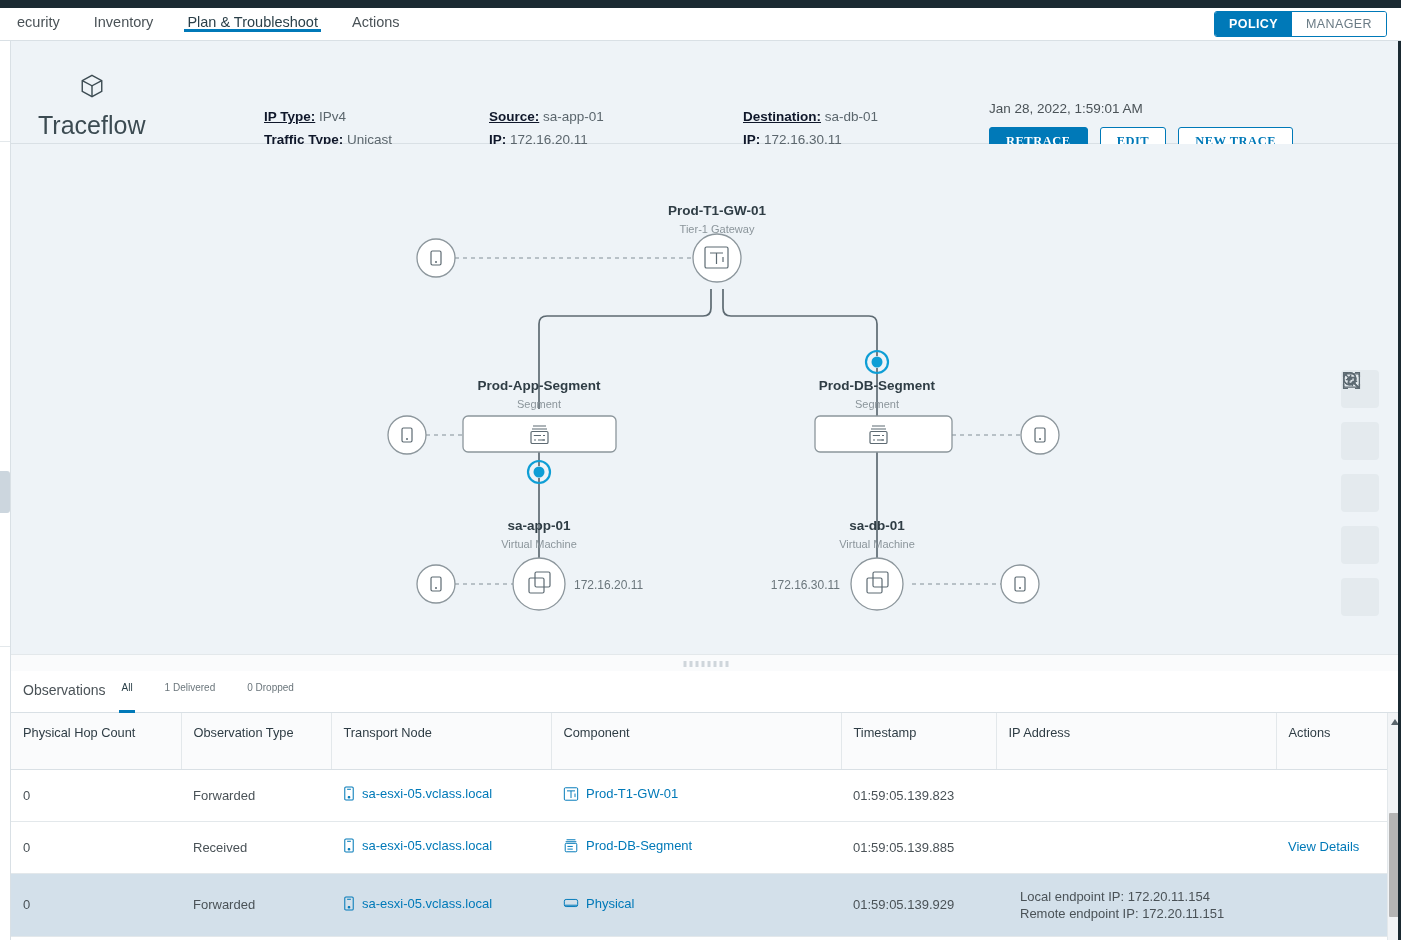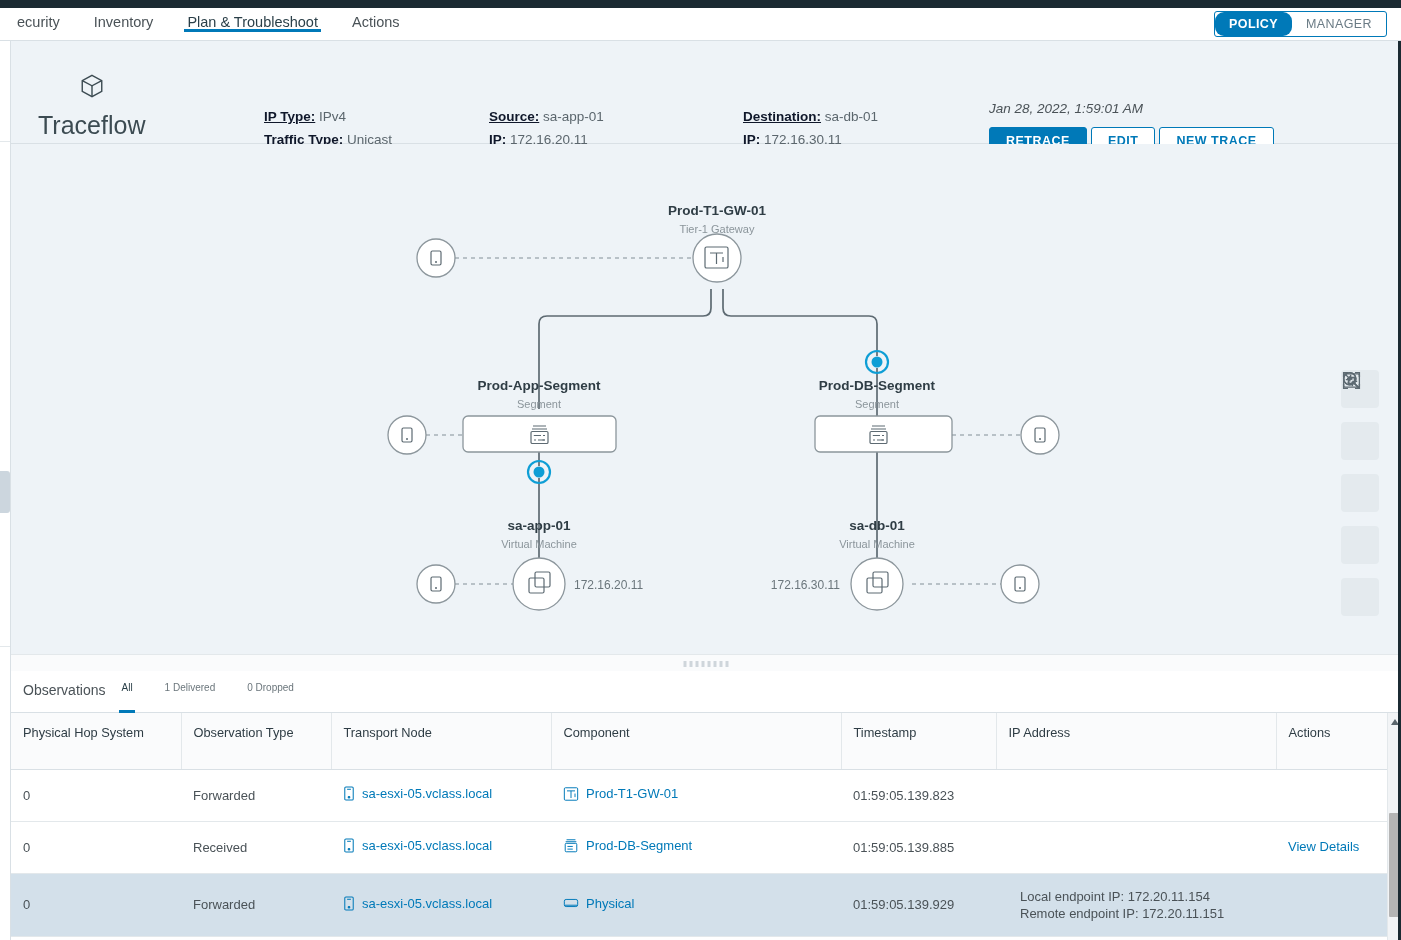--- a/index.html
+++ b/index.html
@@ -35,21 +35,21 @@
     height: 3px; background: #0079b8;
   }
   .modeswitch {
     position: absolute; right: 14px; top: 3px;
     display: flex; border: 1px solid #0079b8; border-radius: 3px; overflow: hidden;
     height: 26px;
   }
   .modebtn {
     font-size: 12.5px; letter-spacing: .4px;
     padding: 0 14px; height: 24px; line-height: 24px;
-    background: #fff; color: #6a7b85; cursor: pointer; border-radius: 9px;
+    background: #fff; color: #6a7b85; cursor: pointer;
   }
   .modebtn.on { background: #0079b8; color: #fff; font-weight: bold; }
 
   
   .leftrail {
     position: absolute; left: 0; top: 41px; width: 11px; bottom: 0;
     background: #fff; border-right: 1px solid #d9e0e5;
   }
   .leftrail .handle {
     position: absolute; left: 0; top: 430px; width: 10px; height: 42px;
@@ -75,22 +75,22 @@
   .cube-icon { width: 26px; height: 26px; display:block; }
 
   .meta-col { position: absolute; font-size: 13.5px; color: #4a5257; line-height: 23px; }
   .meta-col .k { font-weight: bold; color: #0f172a; text-decoration: underline; }
   .meta-col .v { color: #5b666d; }
   #metaA { left: 253px; top: 64px; }
   #metaB { left: 478px; top: 64px; }
   #metaC { left: 732px; top: 64px; }
 
   .hdr-right { position: absolute; left: 978px; top: 60px; }
-  .hdr-date { font-size: 13.5px; color: #4a5257; margin-bottom: 11px; font-style: italic; }
-  .btnrow { display: flex; gap: 4px; }
+  .hdr-date { font-size: 13.5px; color: #4a5257; margin-bottom: 11px; }
+  .btnrow { display: flex; gap: 12px; font-family: Liberation Serif, serif; }
   .btn {
     font-size: 12.5px; letter-spacing: .5px; font-weight: bold;
     height: 29px; line-height: 27px; padding: 0 16px;
     border: 1px solid #0079b8; border-radius: 3px;
     background: #fff; color: #0079b8; cursor: pointer; white-space: nowrap;
   }
   .btn.primary { background: #0079b8; color: #fff; }
 
   
   .canvas {
@@ -421,21 +421,21 @@
         <col style="width:170px">
           <col style="width:150px">
           <col style="width:220px">
         <col style="width:290px">
           <col style="width:155px">
           <col style="width:280px">
           <col style="width:111px">
       </colgroup>
       <thead>
         <tr>
-          <th>Physical Hop System</th>
+          <th>Physical Hop Count</th>
           <th>Observation Type</th>
           <th>Transport Node</th>
           <th>Component</th>
           <th>Timestamp</th>
           <th>IP Address</th>
           <th>Actions</th>
         </tr>
       </thead>
       <tbody>
 

